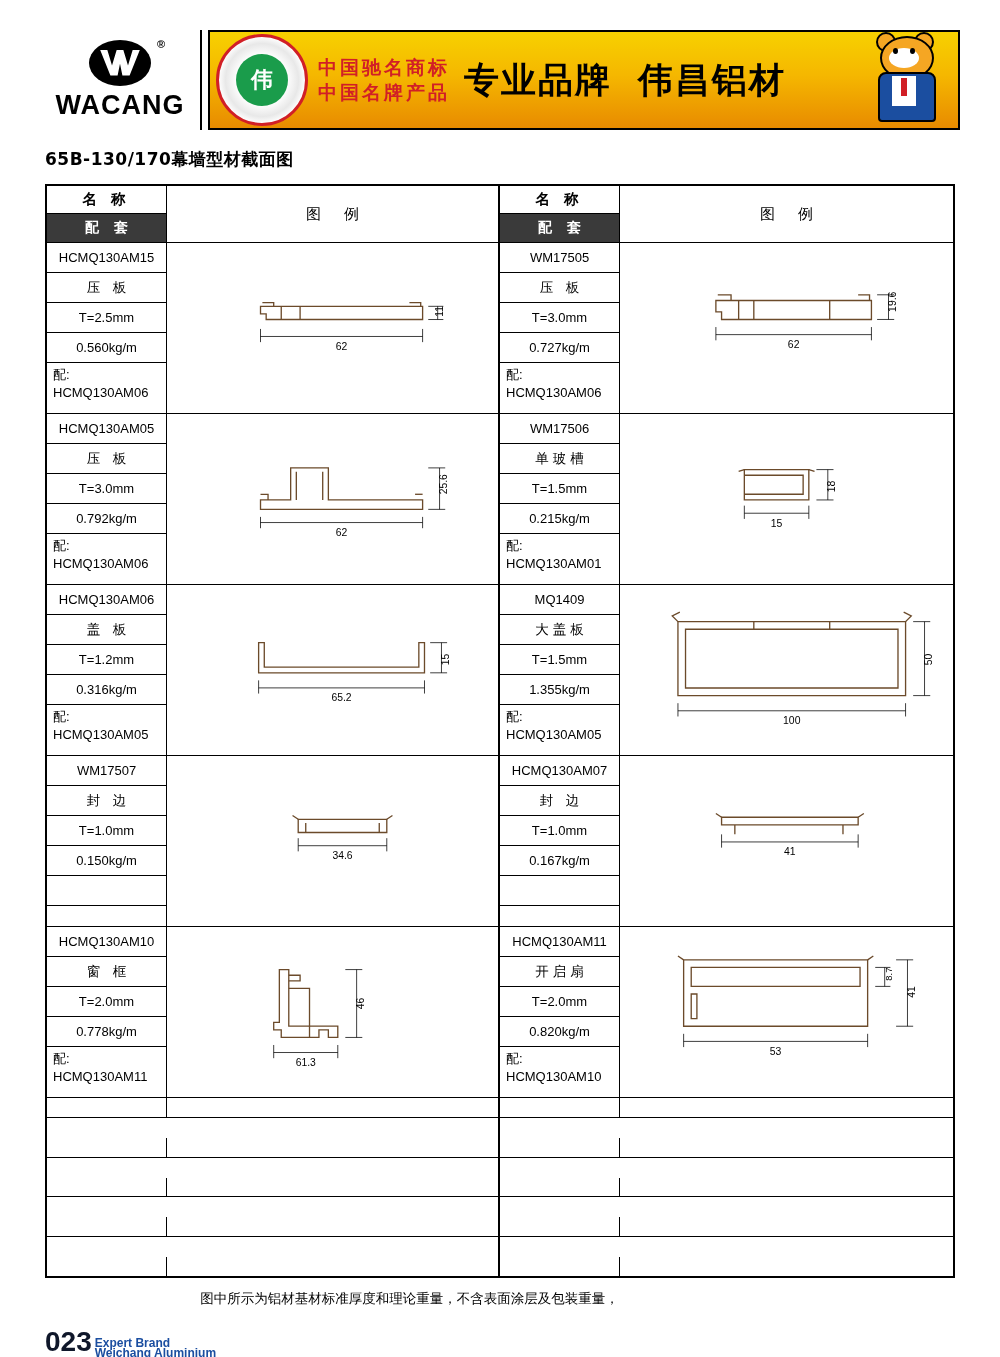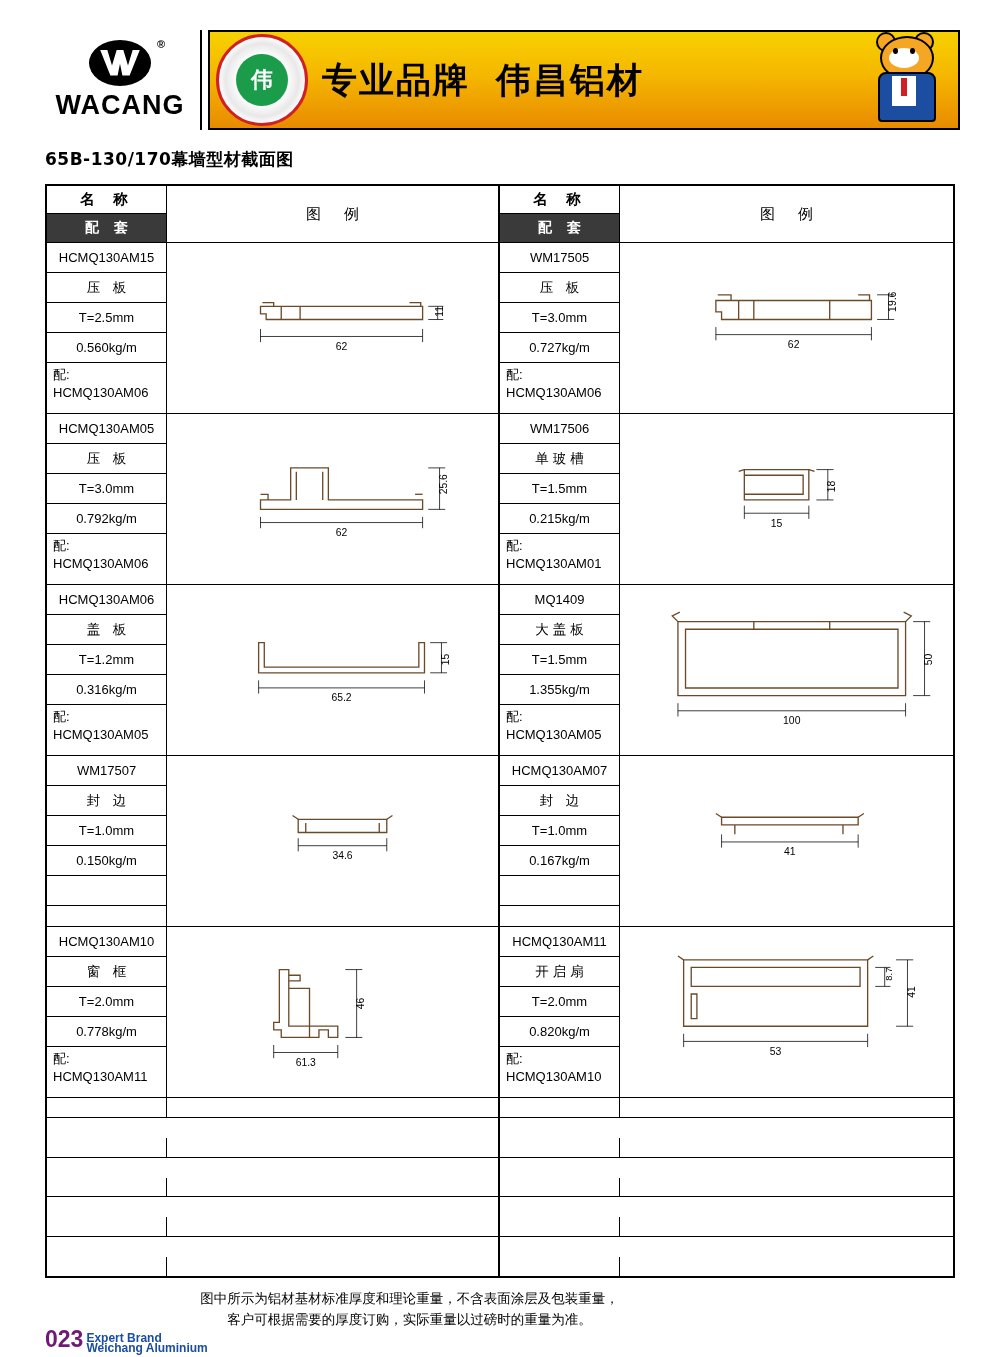--- a/index.html
+++ b/index.html
@@ -129,21 +129,21 @@
     display:flex;height:56px;flex:none;border-bottom:1.5px solid #000;
   }
   .hdr-name{
     width:120px;box-sizing:border-box;border-right:1.5px solid #000;
     display:flex;flex-direction:column;
   }
   .hdr-name .n1{
     height:27px;display:flex;align-items:center;justify-content:center;
     font-size:14.5px;font-weight:bold;border-bottom:1px solid #000;
     letter-spacing:5px;padding-left:0;
-    font-family:Liberation Mono, monospace;
+    font-family:Liberation Sans, sans-serif;
   }
   .hdr-name .n2{
     flex:1;display:flex;align-items:center;justify-content:center;
     font-size:14px;font-weight:bold;background:#3a3a3a;color:#fff;
     letter-spacing:5px;padding-left:5px;
     font-family:"DejaVu Sans","Liberation Sans",sans-serif;
   }
   .hdr-fig{
     flex:1;display:flex;align-items:center;justify-content:center;
     font-size:15px;font-weight:normal;letter-spacing:9px;padding-left:9px;
@@ -184,21 +184,21 @@
   
   .footnote{
     position:absolute;left:0;top:1288px;width:819px;text-align:center;
     font-size:13.5px;line-height:21px;
     font-family:"DejaVu Sans","Liberation Sans",sans-serif;
   }
   .pagefoot{
     position:absolute;left:45px;top:1326px;display:flex;align-items:flex-end;
   }
   .pagenum{
-    font-size:23px;font-weight:bold;color:#701a75;font-family:"Liberation Sans",sans-serif;
+    font-size:28px;font-weight:bold;color:#0f172a;font-family:"Liberation Sans",sans-serif;
   }
   .pagefoot .en{
     margin-left:3px;font-size:12px;color:#1b4ea0;line-height:10px;font-weight:bold;
   }
 </style>
 </head>
 <body>
 
 <div class="header">
 
@@ -208,20 +208,24 @@
     </div>
     <div class="logo-text">WACANG</div>
   </div>
 
   <div class="banner">
 
     <div class="seal">
       <div class="seal-inner">伟</div>
     </div>
 
+    <div class="cn-marks">
+      <div>中国驰名商标</div>
+      <div>中国名牌产品</div>
+    </div>
 
     <div class="brand-main">
       <div class="brand-cn">
         <span>专业品牌</span><span class="sp"></span><span>伟昌铝材</span>
       </div>
     </div>
 
     <div class="mascot">
       <div class="ear l"></div>
         <div class="ear r"></div>
@@ -604,21 +608,20 @@
           <div class="bc"></div>
           <div class="bf"></div>
         </div>
     </div>
 
   </div>
 </div>
 
 <div class="footnote">
   <div>图中所示为铝材基材标准厚度和理论重量，不含表面涂层及包装重量，</div>
-  <div>客户可根据需要的厚度订购，实际重量以过磅时的重量为准。</div>
 </div>
 
 <div class="pagefoot">
   <span class="pagenum">023</span>
   <span class="en">
     <span style="display:block">Expert Brand</span>
     <span style="display:block">Weichang Aluminium</span>
   </span>
 </div>
 

